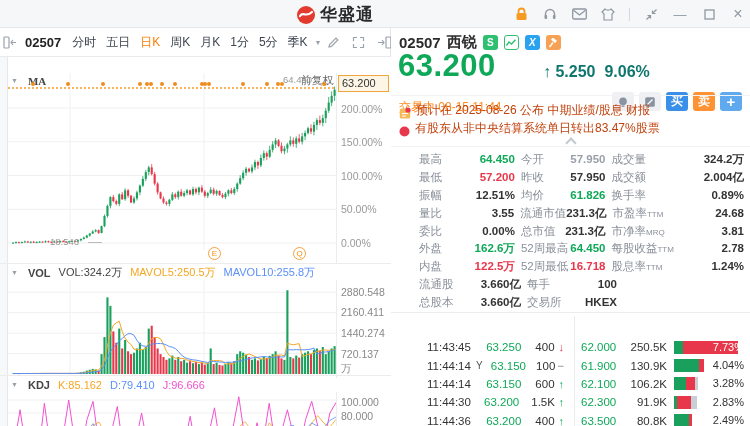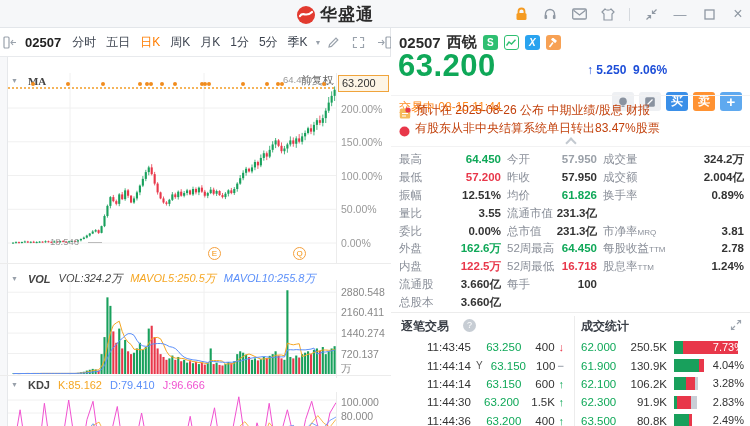--- a/index.html
+++ b/index.html
@@ -54,38 +54,38 @@
   #lo-dash { position:absolute; left:88px; top:242px; width:14px; border-top:1px solid #bbb; }
   .evdot { position:absolute; top:82px; width:4px; height:4px; border-radius:50%; background:#f08c1e; }
   #hl-dotted { position:absolute; left:8px; top:87px; width:326px; border-top:2px dotted #f5b45a; }
   
   #panel { position:absolute; left:391px; top:28px; width:359px; height:398px; background:#fff; }
   #q-row1 { position:absolute; left:8px; top:5px; display:flex; align-items:center; gap:6px; }
   #q-code, #q-name { font-size:15px; font-weight:bold; color:#2b2b2b; }
   .badge { width:15px; height:15px; border-radius:3px; display:flex; align-items:center;
     justify-content:center; font-size:10px; font-weight:bold; color:#fff; cursor:pointer; }
   #q-price { position:absolute; left:7px; top:20px; font-size:31px; font-weight:bold; color:#0fa858; letter-spacing:0.5px; }
-  #q-chg { position:absolute; left:152px; top:35px; font-size:12px; font-weight:bold; color:#1d4ed8;margin-left:44px; }
+  #q-chg { position:absolute; left:152px; top:35px; font-size:16px; font-weight:bold; color:#0f766e; }
   #q-status { position:absolute; left:8px; top:71px; font-size:12px; color:#ff8a1e; }
   #q-btns { position:absolute; right:8px; top:64px; display:flex; gap:5px; }
   .qbtn { width:22px; height:19px; border-radius:3px; display:flex; align-items:center; justify-content:center;
     font-size:12px; font-weight:bold; cursor:pointer; }
   .qbtn.gray { background:#eef0f3; color:#8a93a0; }
   .qbtn.blue { background:#3a8fe8; color:#fff; }
   .qbtn.orange { background:#ff9232; color:#fff; }
   .qbtn.lblue { background:#5fa9ef; color:#fff; font-size:15px; }
   #news { position:absolute; left:0; top:67px; width:359px; height:52px; border-top:1px solid #f2f2f3; border-bottom:1px solid #f2f2f3; }
   .news-line { position:absolute; left:8px; display:flex; align-items:flex-end; gap:5px; font-size:12px; color:#c2410c; cursor:pointer; white-space:nowrap; }
   #chev-up { position:absolute; left:50%; bottom:1px; width:8px; height:8px; margin-left:-4px; cursor:pointer; }
   #chev-up::before { content:""; position:absolute; left:0; top:2px; width:6px; height:6px;
     border-left:2px solid #c3c9d0; border-top:2px solid #c3c9d0; transform:rotate(45deg); }
   
   #stats { position:absolute; left:8px; top:123px; width:345px; }
   .s-row { display:flex; height:17.8px; align-items:center; }
-  .s-cell { display:flex; justify-content:space-between; align-items:baseline; }
+  .s-cell { display:flex; justify-content:space-between; align-items:baseline;margin-left:20px; }
   .s-cell.g0 { width:102px; } .s-cell.g1 { width:90px; margin-left:6px; } .s-cell.g2 { width:141px; margin-left:6px; }
   .s-l { font-size:11.5px; color:#8a8f99; white-space:nowrap; }
   .s-l small { font-size:8px; }
   .s-v { font-size:11.5px; font-weight:bold; color:#333; white-space:nowrap; }
   .s-v.up { color:#0fa858; } .s-v.down { color:#e8374a; } .s-v.muted { color:#9aa0a8; }
   
   #bt-sep { position:absolute; left:0; top:284px; width:359px; border-top:1px solid #ececec; }
   #bt-vsep { position:absolute; left:183px; top:288px; width:1px; height:110px; background:#ececec; }
   #bt-head { position:absolute; left:0; top:288px; width:359px; height:20px; font-size:12px; color:#444; }
   #trades-title { position:absolute; left:10px; top:2px; font-weight:bold; color:#3a3f47; }
@@ -473,21 +473,21 @@
 <div id="price-axis">
   <div id="price-tag">63.200</div>
   <span class="tick" style="top:30px;">200.00%</span>
   <span class="tick" style="top:63px;">150.00%</span>
   <span class="tick" style="top:97px;">100.00%</span>
   <span class="tick" style="top:130px;">50.00%</span>
   <span class="tick" style="top:164px;">0.00%</span>
 </div>
 
 <div class="pane-sep" style="top:263px;"></div>
-<div class="pane-head" style="top:270px;font-style:italic;">
+<div class="pane-head" style="top:264px;">
   <span class="caret">▼</span>
   <span class="ph-title">VOL</span>
   <span style="color:#444;">VOL:324.2万</span>
   <span class="val-orange">MAVOL5:250.5万</span>
   <span class="val-blue">MAVOL10:255.8万</span>
 </div>
 <svg id="vol-plot" viewBox="0 0 328 96">
     <line x1="0" y1="73.56129032258065" x2="328" y2="73.56129032258065" stroke="#f0f0f0" stroke-width="1"></line>
     <line x1="0" y1="53.122580645161285" x2="328" y2="53.122580645161285" stroke="#f0f0f0" stroke-width="1"></line>
     <line x1="0" y1="32.68387096774194" x2="328" y2="32.68387096774194" stroke="#f0f0f0" stroke-width="1"></line>
@@ -744,20 +744,24 @@
       </div>
       <div class="s-row">
         <div class="s-cell g0">
           <span class="s-l">量比</span>
           <span class="s-v ">3.55</span>
         </div>
         <div class="s-cell g1">
           <span class="s-l">流通市值</span>
           <span class="s-v ">231.3亿</span>
         </div>
+        <div class="s-cell g2">
+          <span class="s-l">市盈率<small>TTM</small></span>
+          <span class="s-v ">24.68</span>
+        </div>
       </div>
       <div class="s-row">
         <div class="s-cell g0">
           <span class="s-l">委比</span>
           <span class="s-v ">0.00%</span>
         </div>
         <div class="s-cell g1">
           <span class="s-l">总市值</span>
           <span class="s-v ">231.3亿</span>
         </div>
@@ -802,35 +806,29 @@
         <div class="s-cell g1">
           <span class="s-l">每手</span>
           <span class="s-v ">100</span>
         </div>
       </div>
       <div class="s-row">
         <div class="s-cell g0">
           <span class="s-l">总股本</span>
           <span class="s-v ">3.660亿</span>
         </div>
+        <div class="s-cell g1">
+          <span class="s-l">交易所</span>
+          <span class="s-v ">HKEX</span>
+        </div>
       </div>
     </div>
 
   <div id="bt-sep"></div>
   <div id="bt-vsep"></div>
-  <div id="bt-head">
-    <span id="trades-title">逐笔交易</span>
-    <span id="help-ic">?</span>
-    <span id="volstat-title">成交统计</span>
-    <span id="expand-ic">
-      <svg width="12" height="12" viewBox="0 0 12 12">
-          <path d="M10.8 1.2 L7 5 M7.5 1.5 H10.5 V4.5 M1.2 10.8 L5 7 M1.5 7.5 V10.5 H4.5" stroke="#9aa2ac" stroke-width="1.2" fill="none"></path>
-        </svg>
-    </span>
-  </div>
   <div id="trades-rows">
       <div class="t-row">
         <span class="t-time">11:43:45</span>
         <span class="t-price">63.250</span>
         <span class="t-vol">400</span>
         <span class="t-dir dir-down">↓</span>
       </div>
       <div class="t-row">
         <span class="t-time">11:44:14</span>
         <span class="t-flag">Y</span>

